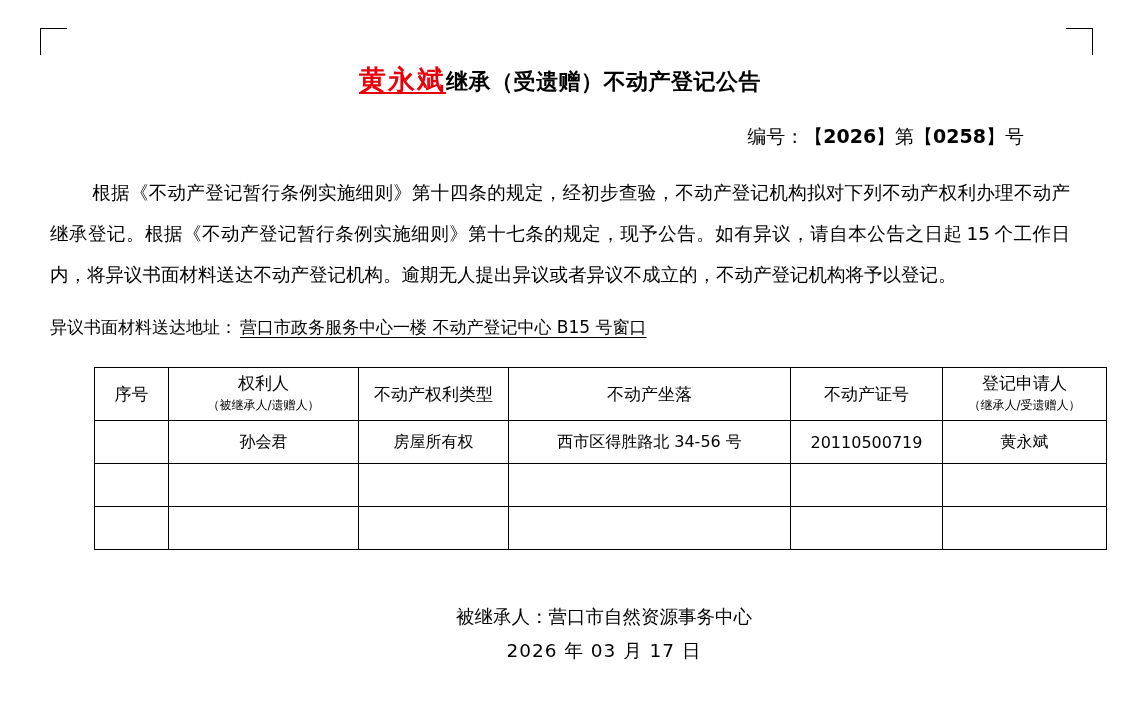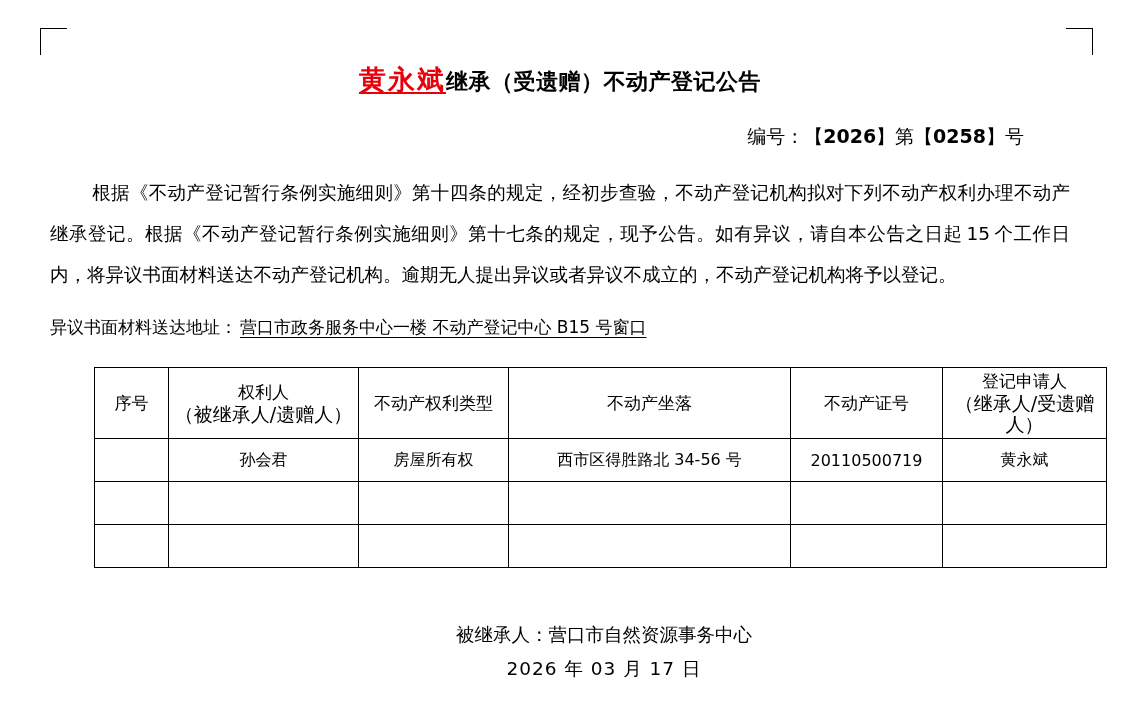--- a/index.html
+++ b/index.html
@@ -111,21 +111,21 @@
     vertical-align: middle;
     font-weight: normal;
     font-size: 17px;
     padding: 3px 2px;
   }
   table.reg thead td {
     height: 46px;
     line-height: 21px;
   }
   table.reg thead .sub {
-    font-size: 19px;
+    font-size: 12px;
     display: block;
     margin-top: 1px;
   }
   table.reg tbody td {
     height: 36px;
     font-size: 16px;
   }
   .col-no   { width: 74px; }
   .col-own  { width: 190px; }
   .col-type { width: 150px; }

